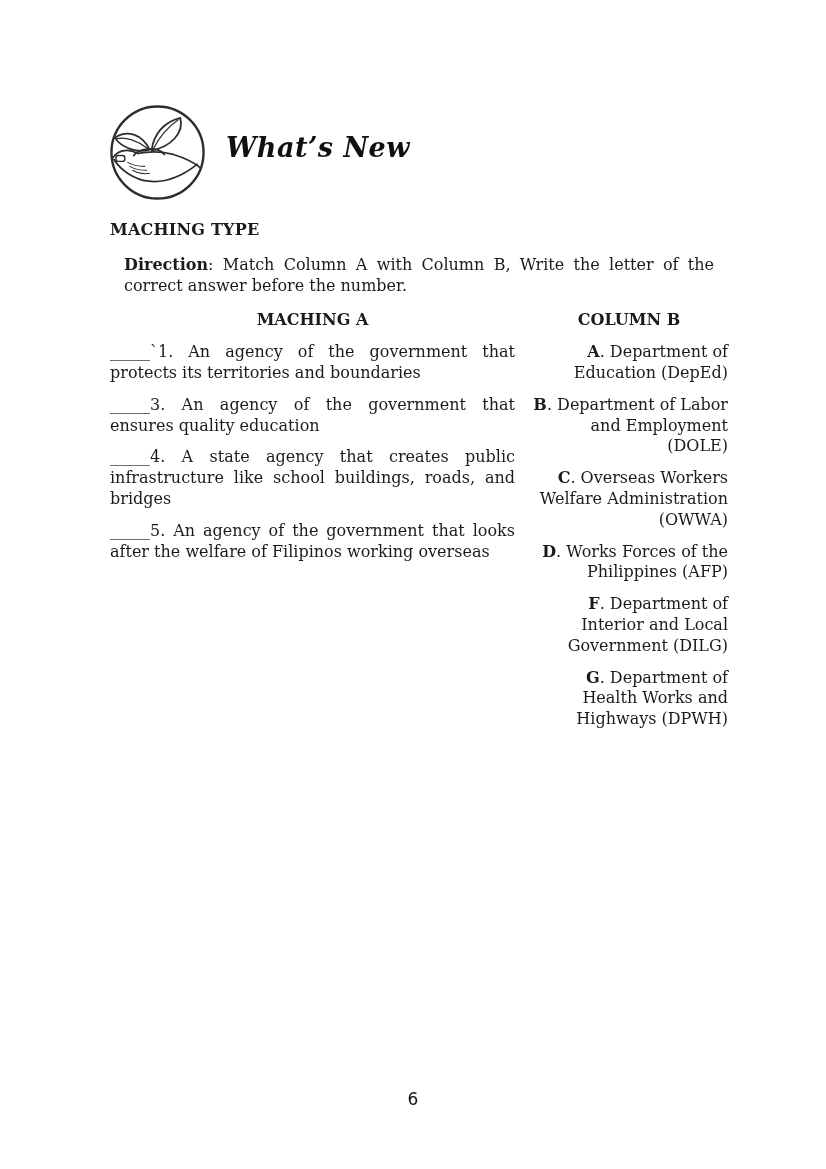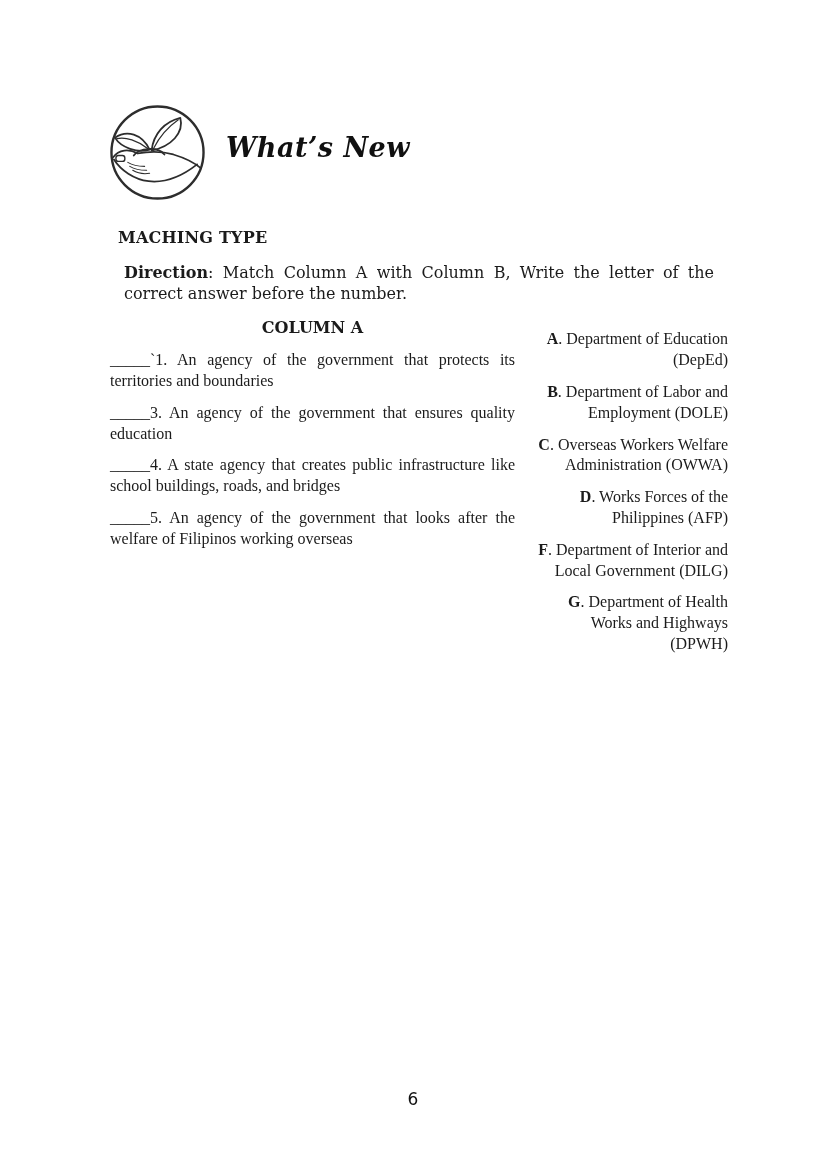--- a/index.html
+++ b/index.html
@@ -20,31 +20,31 @@
     position:absolute; left:226px; top:132px;
     font-size:27px; font-weight:bold; font-style:italic;
     letter-spacing:0.5px;
     color:#101010;
   }
   .activity {
     position:absolute; left:110px; top:220px; width:618px;
     font-size:16px; line-height:1.3;
   }
   .activity-heading {
-    margin:8px; font-size:16px; font-weight:bold; letter-spacing:0.2px;
+    margin:0; font-size:16px; font-weight:bold; letter-spacing:0.2px;
   }
   .direction { margin:14px; text-align:justify; }
   .direction b { font-weight:bold; }
   .cols { display:flex; column-gap:15px; margin-top:2px; }
   .col-a { width:405px; }
   .col-b { width:198px; }
   .col-header {
     margin:0; text-align:center; font-weight:bold; font-size:16px;
   }
-  .item { margin:11px 0 0 0; text-align:justify;font-family:Liberation Serif, serif; }
+  .item { margin:11px 0 0 0; text-align:justify; }
   .col-b .item { text-align:right; }
   .blank { white-space:nowrap; }
   .choice-letter { font-weight:bold; }
   .footer-page {
     position:absolute; left:0; top:1089px; width:100%;
     text-align:center;
     font-family:"DejaVu Sans","Liberation Sans",sans-serif;
     font-size:17px; color:#111111;
   }
   .watermark {
@@ -84,28 +84,29 @@
   </div>
   <div class="section-title">What’s New</div>
 
   <div class="activity">
     <p class="activity-heading">MACHING TYPE</p>
     <p class="direction"><b>Direction</b><span>: Match Column A with Column B, Write the letter of the correct answer before the number.</span></p>
 
     <div class="cols">
 
       <div class="col-a">
-        <p class="col-header">COLUMN A</p>
+        <p class="col-header">MACHING A</p>
         <p class="item"><span class="blank">_____</span><span>`1. An agency of the government that protects its territories and boundaries</span></p>
         <p class="item"><span class="blank">_____</span><span>3. An agency of the government that ensures quality education</span></p>
         <p class="item"><span class="blank">_____</span><span>4. A state agency that creates public infrastructure like school buildings, roads, and bridges</span></p>
         <p class="item"><span class="blank">_____</span><span>5. An agency of the government that looks after the welfare of Filipinos working overseas</span></p>
       </div>
 
       <div class="col-b">
+        <p class="col-header">COLUMN B</p>
         <p class="item"><span class="choice-letter">A</span><span>. Department of Education (DepEd)</span></p>
         <p class="item"><span class="choice-letter">B</span><span>. Department of Labor and Employment (DOLE)</span></p>
         <p class="item"><span class="choice-letter">C</span><span>. Overseas Workers Welfare Administration (OWWA)</span></p>
         <p class="item"><span class="choice-letter">D</span><span>. Works Forces of the Philippines (AFP)</span></p>
         <p class="item"><span class="choice-letter">F</span><span>. Department of Interior and Local Government (DILG)</span></p>
         <p class="item"><span class="choice-letter">G</span><span>. Department of Health Works and Highways (DPWH)</span></p>
       </div>
 
     </div>
   </div>

